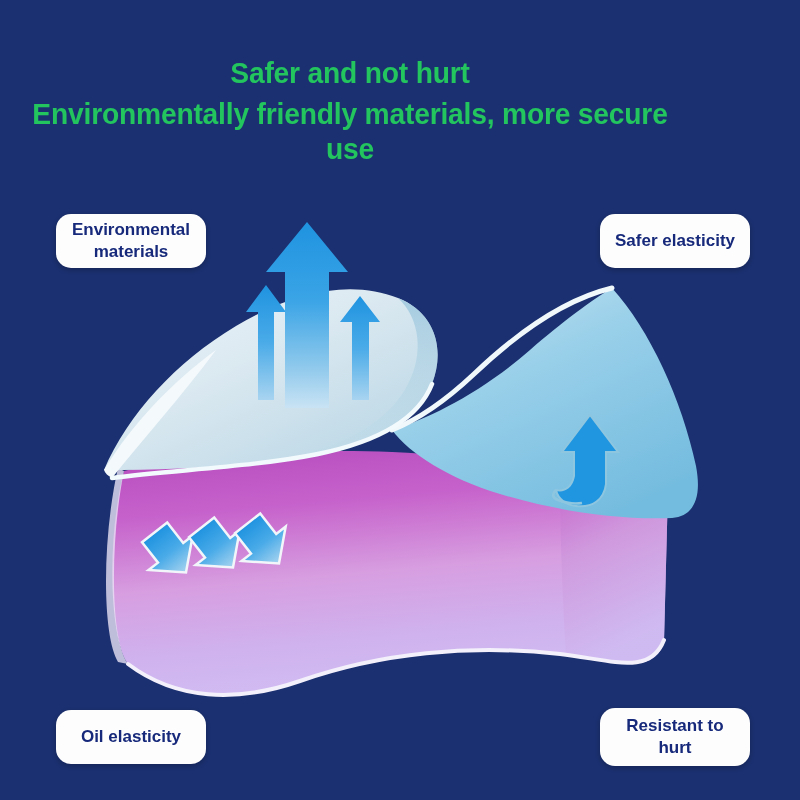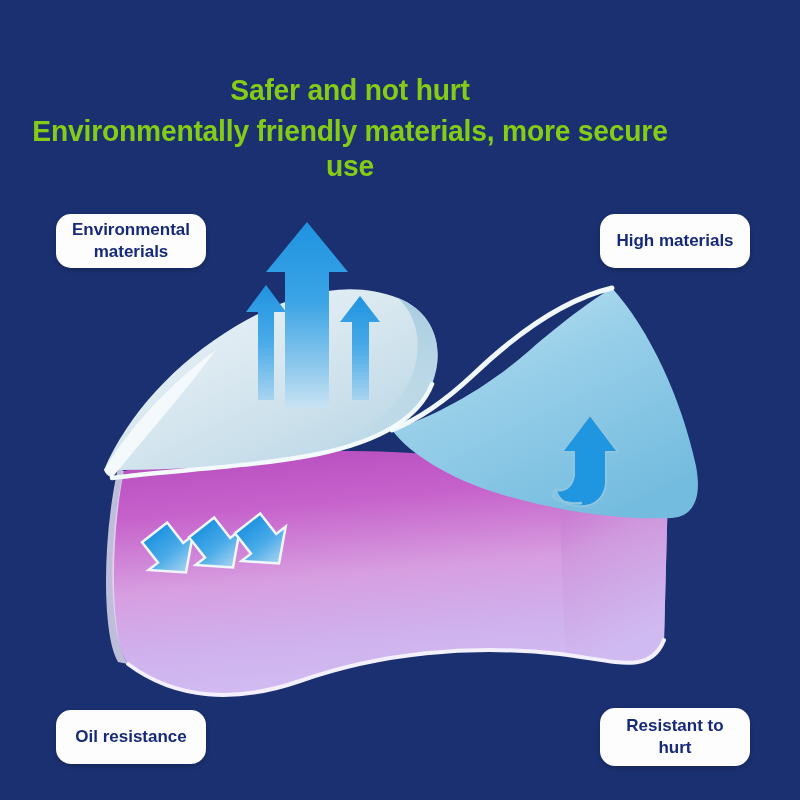--- a/index.html
+++ b/index.html
@@ -13,24 +13,24 @@
     height: 800px;
     background: #1b3070;
     overflow: hidden;
     font-family: "Liberation Sans", sans-serif;
   }
 
   
   .heading {
     position: absolute;
     left: 0;
-    top: 73px;
+    top: 56px;
     width: 700px;
     text-align: center;
-    color: #84cc16;
+    color: #22c55e;
     font-weight: bold;
     letter-spacing: -0.2px;
     line-height: 1.16;
     z-index: 40;
     pointer-events: none;
   }
   .heading-line-1 {
     display: block;
     font-size: 30px;
     transform: scaleX(0.94);
@@ -215,22 +215,22 @@
 
   <div class="heading">
     <span class="heading-line-1">Safer and not hurt</span>
     <span class="heading-line-2">Environmentally friendly materials, more secure use</span>
   </div>
 
   <div class="badge badge-env">
     <span>Environmental materials</span>
   </div>
   <div class="badge badge-elastic">
-    <span>High materials</span>
+    <span>Safer elasticity</span>
   </div>
   <div class="badge badge-oil">
-    <span>Oil resistance</span>
+    <span>Oil elasticity</span>
   </div>
   <div class="badge badge-aging">
     <span>Resistant to hurt</span>
   </div>
 
 </div>
 
 </body></html>

